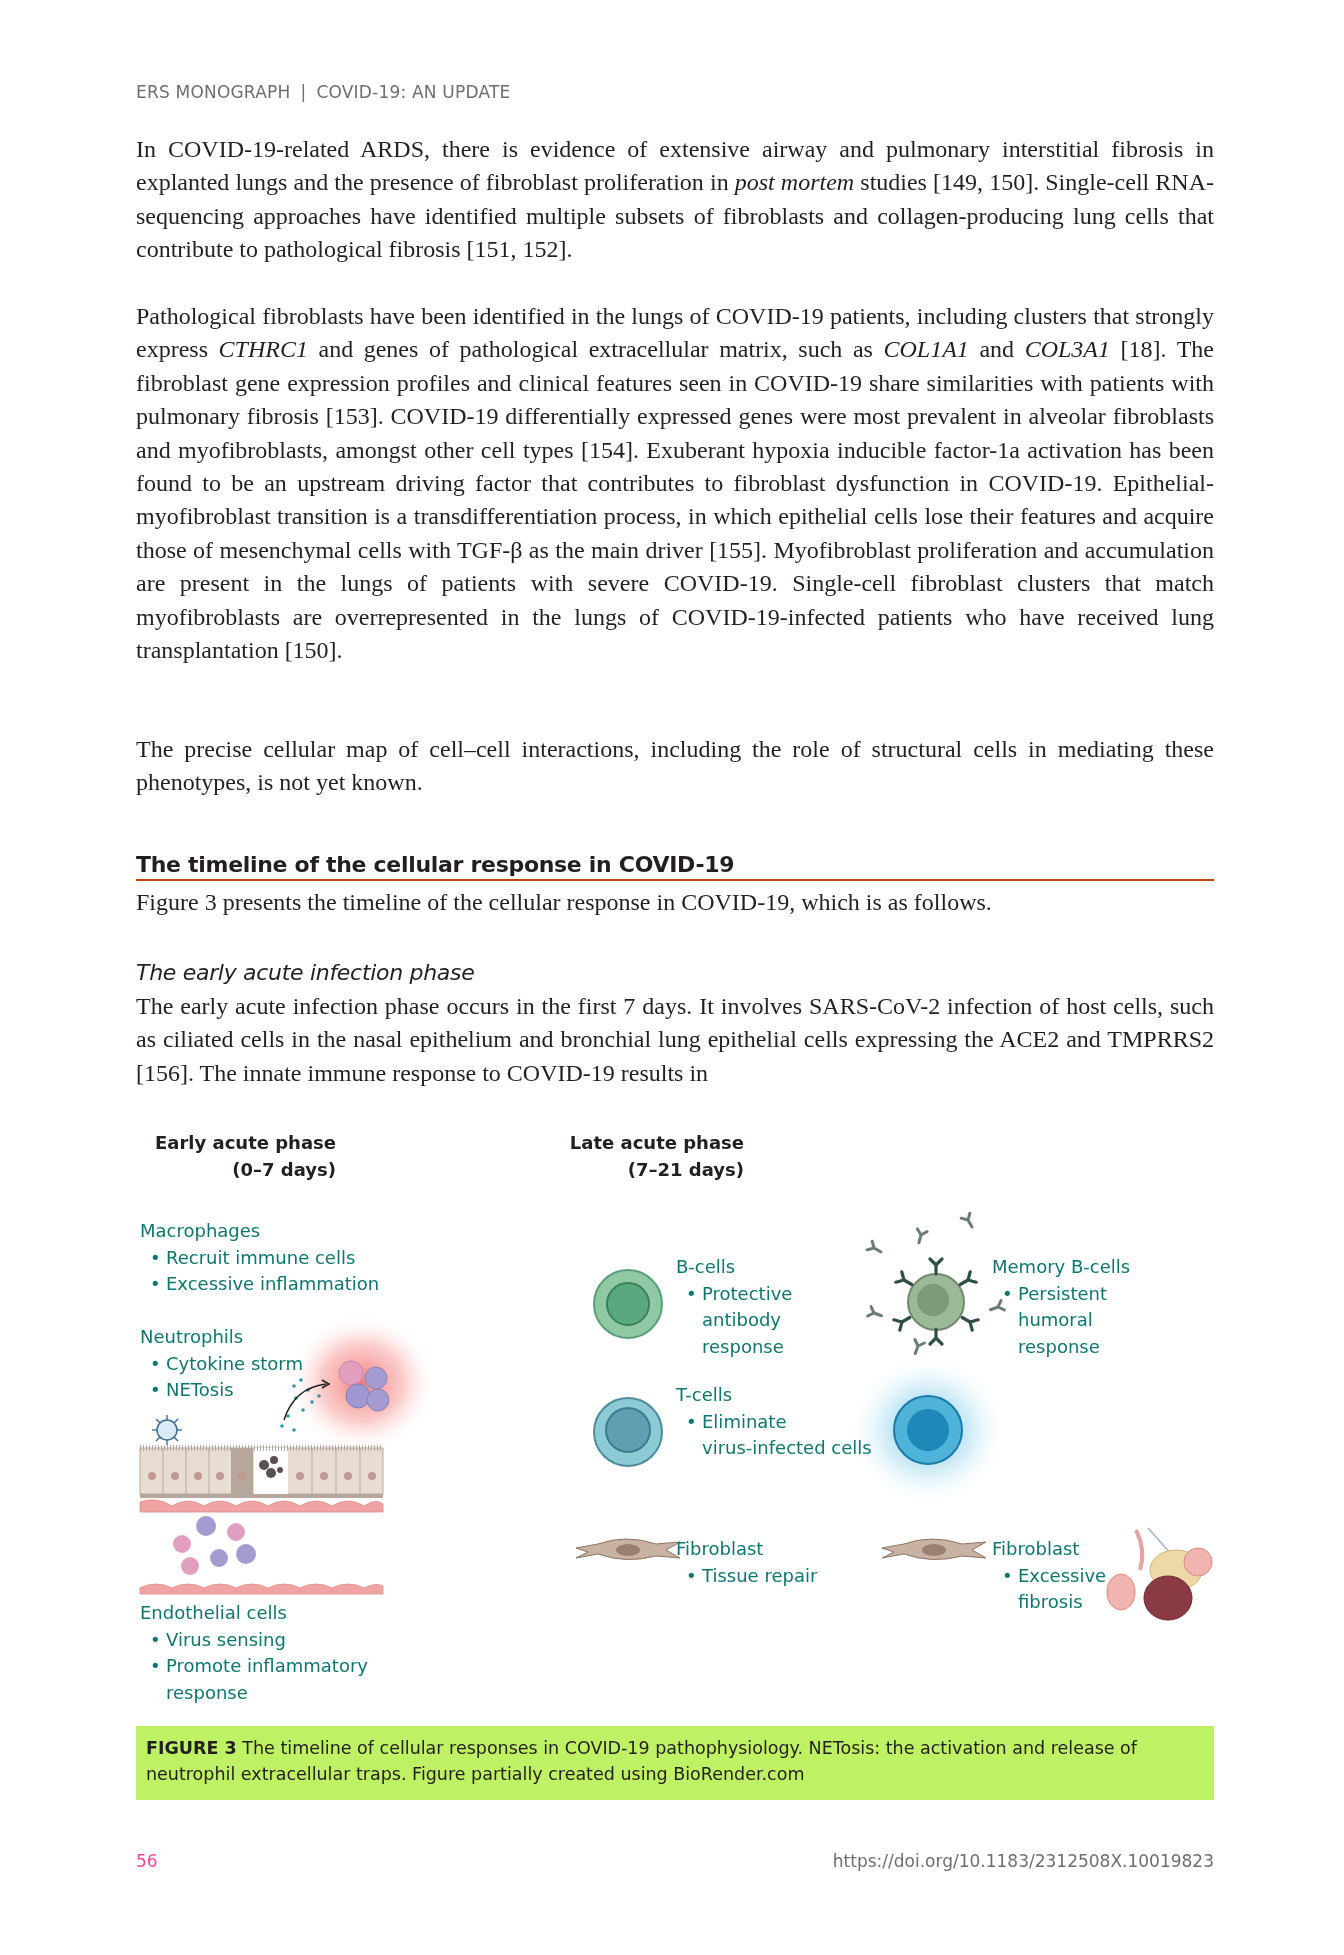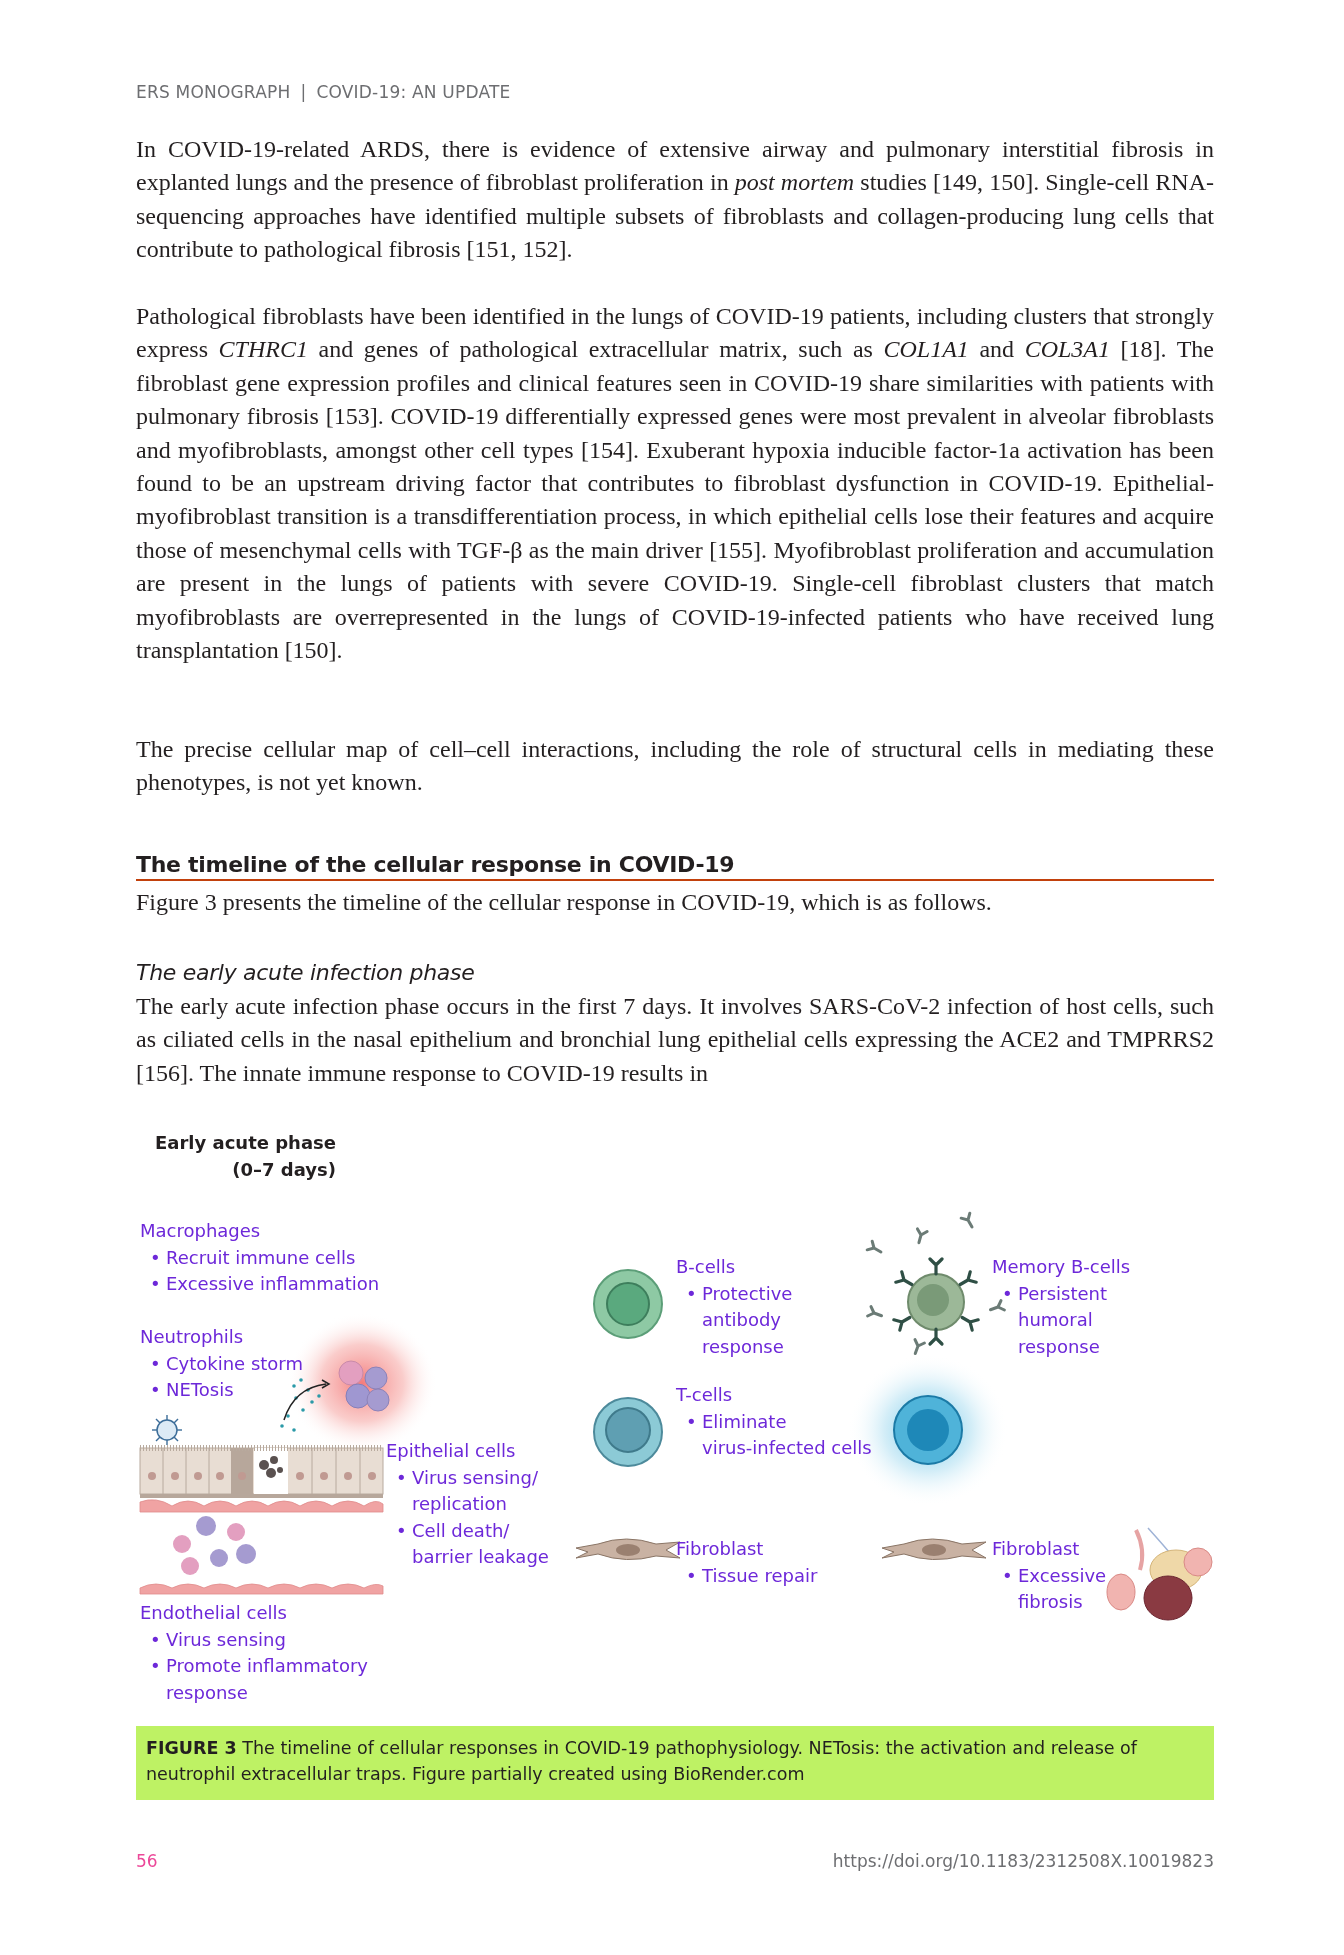--- a/index.html
+++ b/index.html
@@ -10,21 +10,21 @@
   .body-text i { font-style: italic; }
   .p1 { top: 133px; }
   .p2 { top: 300px; }
   .p3 { top: 733px; }
   .section-head { position: absolute; left: 136px; top: 852px; width: 1078px; font-family: "DejaVu Sans", sans-serif; font-size: 22px; font-weight: 600; color: #231f20; padding-bottom: 2px; border-bottom: 2px solid #c2410c; letter-spacing: -0.3px; }
   .p4 { top: 886px; }
   .sub-head { position: absolute; left: 136px; top: 960px; font-family: "DejaVu Sans", sans-serif; font-size: 22px; font-style: italic; color: #231f20; letter-spacing: -0.3px; }
   .p5 { top: 990px; }
 
   .figure { position: absolute; left: 136px; top: 1130px; width: 1078px; height: 580px; }
-  .fig-text { position: absolute; font-family: "DejaVu Sans", sans-serif; font-size: 18px; line-height: 26.5px; color: #6d28d9; }
+  .fig-text { position: absolute; font-family: "DejaVu Sans", sans-serif; font-size: 18px; line-height: 26.5px; color: #0f766e; }
   .fig-text .bl { display: block; padding-left: 26px; text-indent: -16px; }
   .fig-text .bl::before { content: "•"; display: inline-block; width: 16px; text-indent: 0; }
   .fig-text .cont { display: block; padding-left: 26px; }
   .phase-title { position: absolute; font-family: "DejaVu Sans", sans-serif; font-size: 18px; font-weight: bold; line-height: 26.5px; text-align: right; color: #231f20; }
 
   .caption { position: absolute; left: 136px; top: 1726px; width: 1078px; height: 74px; background: #bef264; box-sizing: border-box; padding: 9px 10px; font-family: "DejaVu Sans", sans-serif; font-size: 17.5px; line-height: 26px; color: #231f20; }
   .caption b { font-weight: bold; }
   .footer-page { position: absolute; left: 136px; top: 1851px; font-family: "DejaVu Sans", sans-serif; font-size: 17px; color: #ec4899; }
   .footer-doi { position: absolute; right: 130px; top: 1851px; font-family: "DejaVu Sans", sans-serif; font-size: 17px; color: #6d6e71; }
   svg { position: absolute; overflow: visible; }
@@ -199,40 +199,37 @@
       <ellipse cx="1040" cy="440" rx="26" ry="20" fill="#efd8a8" stroke="#d4b478" stroke-width="1"></ellipse>
       <ellipse cx="1032" cy="468" rx="24" ry="22" fill="#8a3a42" stroke="#6b2530" stroke-width="1"></ellipse>
       <ellipse cx="1062" cy="432" rx="14" ry="14" fill="#f1b4b0" stroke="#d98a86" stroke-width="1"></ellipse>
     </g>
   </svg>
 
   <div class="phase-title" style="left:0;top:0;width:200px;">
     <div>Early acute phase</div>
     <div>(0–7 days)</div>
   </div>
+  <div class="phase-title" style="left:378px;top:0;width:230px;">
+    <div>Late acute phase</div>
+    <div>(7–21 days)</div>
+  </div>
 
   <div class="fig-text" style="left:4px;top:88px;">
     <div>Macrophages</div>
     <span class="bl">Recruit immune cells</span>
     <span class="bl">Excessive inflammation</span>
   </div>
 
   <div class="fig-text" style="left:4px;top:194px;">
     <div>Neutrophils</div>
     <span class="bl">Cytokine storm</span>
     <span class="bl">NETosis</span>
   </div>
 
-  <div class="fig-text" style="left:250px;top:308px;">
-    <div>Epithelial cells</div>
-    <span class="bl">Virus sensing/</span>
-    <span class="cont">replication</span>
-    <span class="bl">Cell death/</span>
-    <span class="cont">barrier leakage</span>
-  </div>
 
   <div class="fig-text" style="left:4px;top:470px;">
     <div>Endothelial cells</div>
     <span class="bl">Virus sensing</span>
     <span class="bl">Promote inflammatory</span>
     <span class="cont">response</span>
   </div>
 
   <div class="fig-text" style="left:540px;top:124px;">
     <div>B-cells</div>

